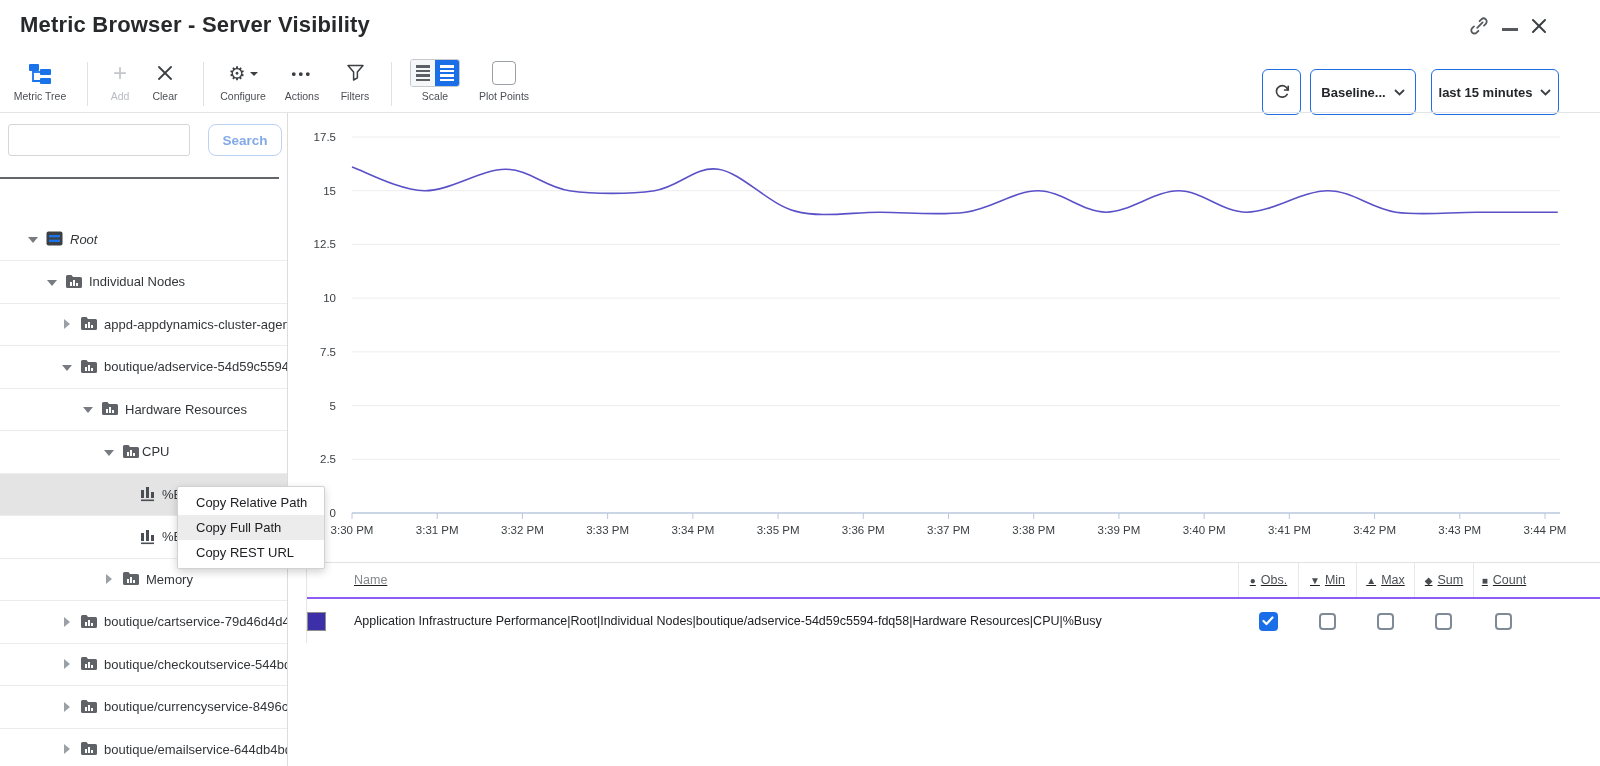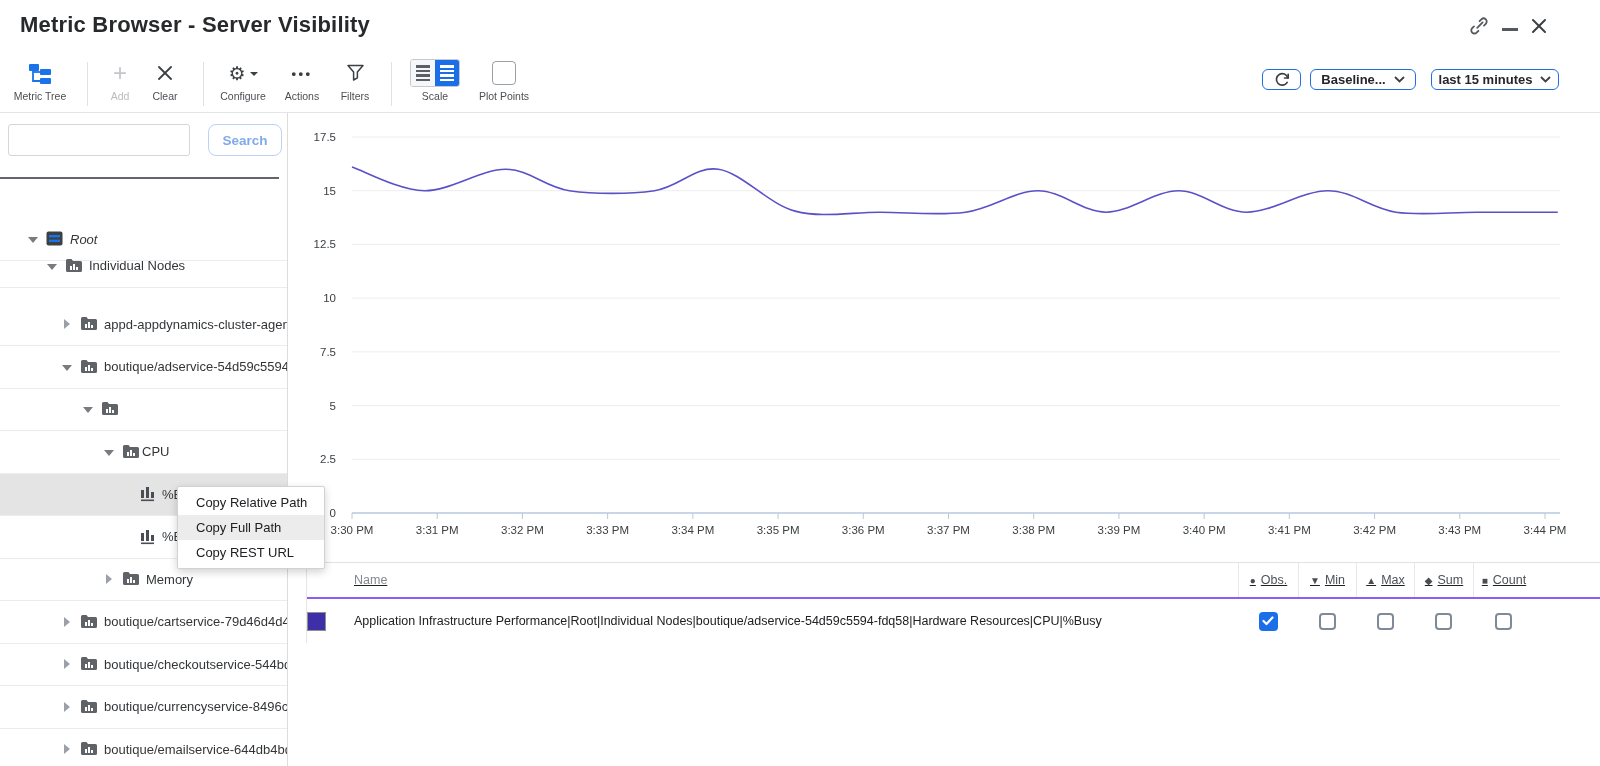--- a/index.html
+++ b/index.html
@@ -16,21 +16,21 @@
   .tb-ico{height:30px;display:flex;align-items:center;justify-content:center;}
   .tb-label{font-size:10.5px;color:#4c4f54;margin-top:2px;white-space:nowrap;}
   .tb-item.disabled .tb-label{color:#b9bcc0;}
   .tb-div{position:absolute;top:62px;width:1px;height:44px;background:#dfe1e5;}
   .seg{display:inline-flex;border:1px solid #c6c9cd;border-radius:3px;overflow:hidden;}
   .seg-l{width:24px;height:26px;background:#f6f7f8;display:flex;flex-direction:column;justify-content:center;gap:2px;align-items:center;}
   .seg-r{width:24px;height:26px;background:#1a6fe8;display:flex;flex-direction:column;justify-content:center;gap:2px;align-items:center;}
   .seg-l i{display:block;width:14px;height:2.5px;background:#5b6066;}
   .seg-r i{display:block;width:14px;height:2.5px;background:#fff;}
   .pp-box{width:22px;height:22px;border:1.5px solid #9aa0a6;border-radius:4px;background:#fff;}
-  .pill{position:absolute;top:69px;height:21px;box-sizing:border-box;border:1.5px solid #1f6fe0;border-radius:6px;
+  .pill{position:absolute;top:69px;height:46px;box-sizing:border-box;border:1.5px solid #1f6fe0;border-radius:6px;
         background:#fff;display:flex;align-items:center;justify-content:center;gap:8px;
         font-size:13px;font-weight:700;color:#24262a;cursor:pointer;}
   .hr-line{position:absolute;left:0;top:112px;width:1600px;height:1px;background:#e4e5e8;}
 
   
   #sidebar{position:absolute;left:0;top:113px;width:288px;height:653px;border-right:1px solid #dcdcdc;box-sizing:border-box;background:#fff;overflow:hidden;}
   .search-input{position:absolute;left:8px;top:11px;width:182px;height:32px;box-sizing:border-box;
         border:1px solid #d5d6d8;border-radius:3px;background:#fff;padding-left:28px;font-size:13px;color:#333;
         font-family:"Liberation Sans",sans-serif;}
   .search-btn{position:absolute;left:208px;top:11px;width:74px;height:32px;box-sizing:border-box;
@@ -201,21 +201,21 @@
       <span class="caret down" style="left:28px;"></span>
       <span class="ticon" style="left:46px;">
         <svg width="17" height="15" viewBox="0 0 17 15">
             <rect x="0.5" y="0.5" width="16" height="14" rx="2" fill="#3c4043"></rect>
             <rect x="3" y="4" width="11" height="2.4" fill="#1a73e8"></rect>
             <rect x="3" y="8.6" width="11" height="2.4" fill="#1a73e8"></rect>
           </svg>
       </span>
       <span class="tlabel" style="left:70px;">Root</span>
     </div>
-    <div class="trow" style="top:132px;">
+    <div class="trow" style="top:148px;">
       <span class="caret down" style="left:47px;"></span>
       <span class="ticon" style="left:65px;">
         <svg width="18" height="15" viewBox="0 0 18 15">
             <path d="M1 2.5 a1.5 1.5 0 0 1 1.5-1.5 h4 l1.5 2 h7.5 a1.5 1.5 0 0 1 1.5 1.5 v8 a1.5 1.5 0 0 1-1.5 1.5 h-13 a1.5 1.5 0 0 1-1.5-1.5 z" fill="#5f6368"></path>
             <rect x="5" y="8" width="2" height="4" fill="#fff"></rect>
             <rect x="8" y="6" width="2" height="6" fill="#fff"></rect>
             <rect x="11" y="9" width="2" height="3" fill="#fff"></rect>
           </svg>
       </span>
       <span class="tlabel" style="left:89px;">Individual Nodes</span>
@@ -247,20 +247,21 @@
     <div class="trow" style="top:275.5px;">
       <span class="caret down" style="left:83px;"></span>
       <span class="ticon" style="left:101px;">
         <svg width="18" height="15" viewBox="0 0 18 15">
             <path d="M1 2.5 a1.5 1.5 0 0 1 1.5-1.5 h4 l1.5 2 h7.5 a1.5 1.5 0 0 1 1.5 1.5 v8 a1.5 1.5 0 0 1-1.5 1.5 h-13 a1.5 1.5 0 0 1-1.5-1.5 z" fill="#5f6368"></path>
             <rect x="5" y="8" width="2" height="4" fill="#fff"></rect>
             <rect x="8" y="6" width="2" height="6" fill="#fff"></rect>
             <rect x="11" y="9" width="2" height="3" fill="#fff"></rect>
           </svg>
       </span>
+      <span class="tlabel" style="left:125px;">Hardware Resources</span>
     </div>
     <div class="trow" style="top:318px;">
       <span class="caret down" style="left:104px;"></span>
       <span class="ticon" style="left:122px;">
         <svg width="18" height="15" viewBox="0 0 18 15">
             <path d="M1 2.5 a1.5 1.5 0 0 1 1.5-1.5 h4 l1.5 2 h7.5 a1.5 1.5 0 0 1 1.5 1.5 v8 a1.5 1.5 0 0 1-1.5 1.5 h-13 a1.5 1.5 0 0 1-1.5-1.5 z" fill="#5f6368"></path>
             <rect x="5" y="8" width="2" height="4" fill="#fff"></rect>
             <rect x="8" y="6" width="2" height="6" fill="#fff"></rect>
             <rect x="11" y="9" width="2" height="3" fill="#fff"></rect>
           </svg>

